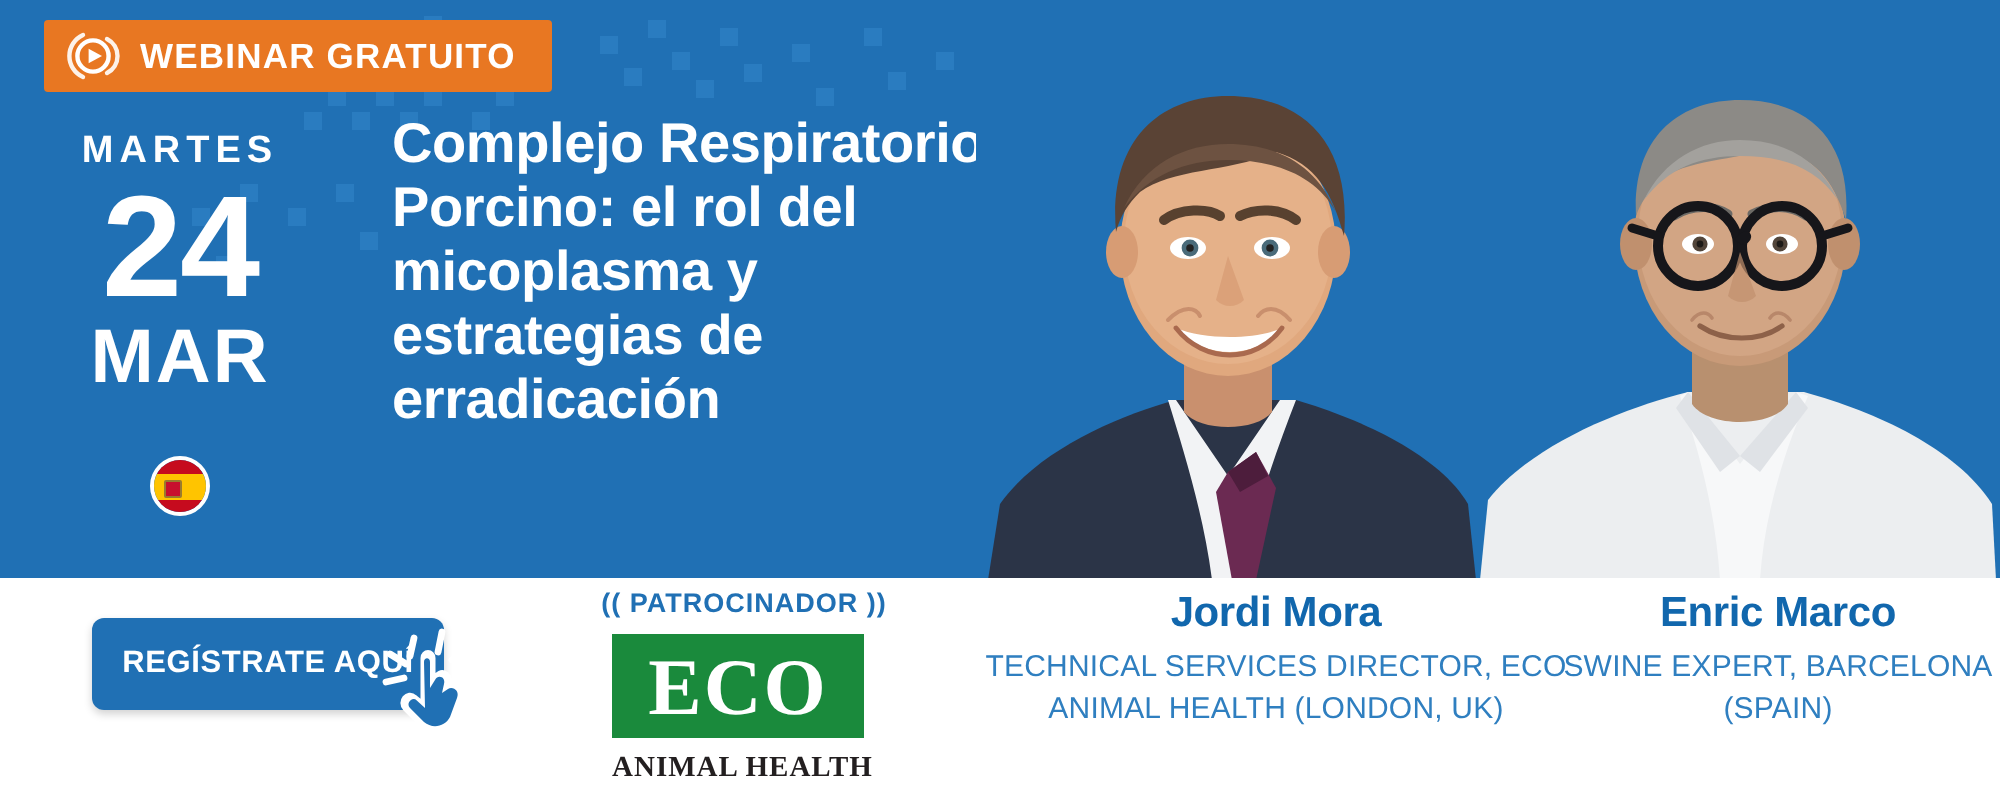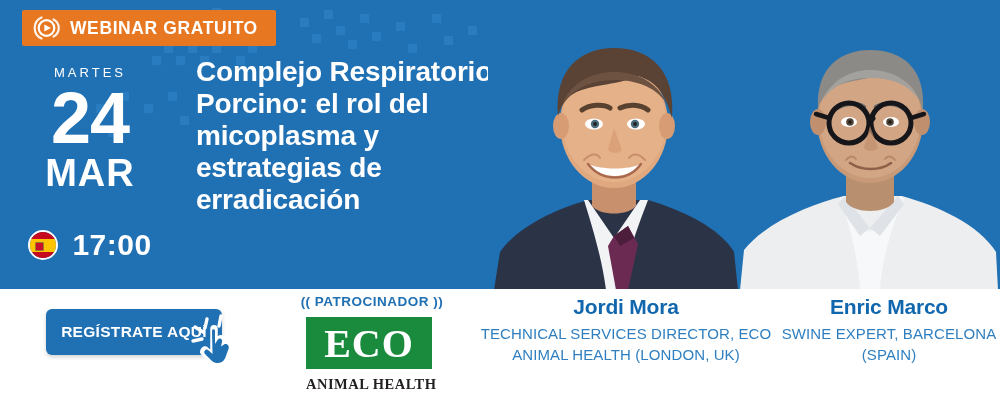--- a/index.html
+++ b/index.html
@@ -12,21 +12,21 @@
   .px{position:absolute;background:#2a7cc0;}
 
   
   .badge{position:absolute;left:22px;top:10px;height:36px;background:#e87722;border-radius:2px;
          display:flex;align-items:center;padding:0 18px 0 10px;box-sizing:border-box;}
   .badge-icon{width:30px;height:30px;position:relative;flex:0 0 auto;margin-right:8px;}
   .badge-text{color:#ffffff;font-size:17.5px;font-weight:bold;letter-spacing:0.6px;white-space:nowrap;}
 
   
   .date-block{position:absolute;left:0;top:66px;width:180px;text-align:center;color:#ffffff;}
-  .d-dow{font-size:13px;letter-spacing:3px;font-weight:400;line-height:1;}
+  .d-dow{font-size:19px;letter-spacing:3px;font-weight:700;line-height:1;}
   .d-num{font-size:72px;font-weight:bold;line-height:0.98;letter-spacing:-1px;margin-top:4px;}
   .d-mon{font-size:38px;font-weight:bold;letter-spacing:1px;line-height:1;margin-top:0px;}
   .time-row{position:absolute;left:0;top:228px;width:180px;display:flex;align-items:center;justify-content:center;gap:14px;}
   .flag{width:30px;height:30px;border-radius:50%;overflow:hidden;position:relative;border:2px solid #ffffff;box-sizing:border-box;flex:0 0 auto;}
   .flag .fr1,.flag .fr3{position:absolute;left:0;width:100%;height:25%;background:#c60b1e;}
   .flag .fr1{top:0;} .flag .fr3{bottom:0;}
   .flag .fr2{position:absolute;left:0;top:25%;width:100%;height:50%;background:#ffc400;}
   .flag .crest{position:absolute;left:5px;top:10px;width:9px;height:9px;background:#c8102e;border:1px solid #9a7b2e;border-radius:1px;box-sizing:border-box;}
   .time-text{color:#ffffff;font-size:30px;font-weight:bold;letter-spacing:0.5px;}
 
@@ -64,21 +64,21 @@
   .sp-label{color:#2070b4;font-size:13.5px;font-weight:bold;letter-spacing:0.5px;}
   .eco-logo{margin:8px auto 0;width:132px;}
   .eco-box{position:relative;width:132px;height:56px;}
   .eco-green{position:absolute;left:0;top:0;width:126px;height:52px;background:#1a8a3c;}
   .eco-tan{position:absolute;left:4px;top:3px;width:128px;height:53px;background:#c8a96a;z-index:-1;border-radius:2px;}
   .eco-word{position:absolute;left:0;top:0;width:126px;height:52px;display:flex;align-items:center;justify-content:center;
             color:#ffffff;font-family:"Liberation Serif",serif;font-weight:bold;font-size:40px;letter-spacing:1px;}
   .eco-sub{margin-top:3px;color:#231f20;font-family:"Liberation Serif",serif;font-weight:bold;font-size:14.5px;letter-spacing:0.5px;text-align:left;}
 
   .speaker{position:absolute;top:6px;text-align:center;}
-  .sp-a{left:478px;width:296px;}
+  .sp-a{left:490px;width:296px;}
   .sp-b{left:778px;width:222px;}
   .sp-name{color:#1167ad;font-size:21px;font-weight:bold;letter-spacing:-0.2px;}
   .sp-role{color:#2f7fc0;font-size:15px;line-height:1.42;margin-top:4px;letter-spacing:0.1px;}
 </style>
 </head>
 <body>
 
 <div class="banner">
 
   <div class="top-panel">
@@ -148,21 +148,20 @@
       <div class="d-num">24</div>
       <div class="d-mon">MAR</div>
     </div>
     <div class="time-row">
       <span class="flag">
         <i class="fr1"></i>
           <i class="fr2"></i>
           <i class="fr3"></i>
           <i class="crest"></i>
       </span>
-      <span class="time-text">17:00</span>
     </div>
 
     <div class="title">Complejo Respiratorio Porcino: el rol del micoplasma y estrategias de erradicación</div>
 
     <div class="logo333">
       <div class="dia dia-a">
           <span>3</span>
         </div>
       <div class="dia dia-b">
           <span>3</span>

